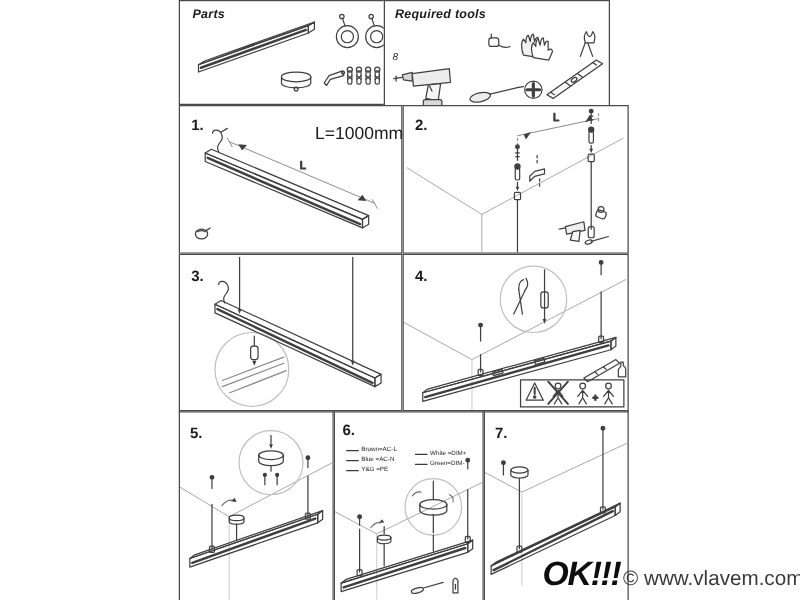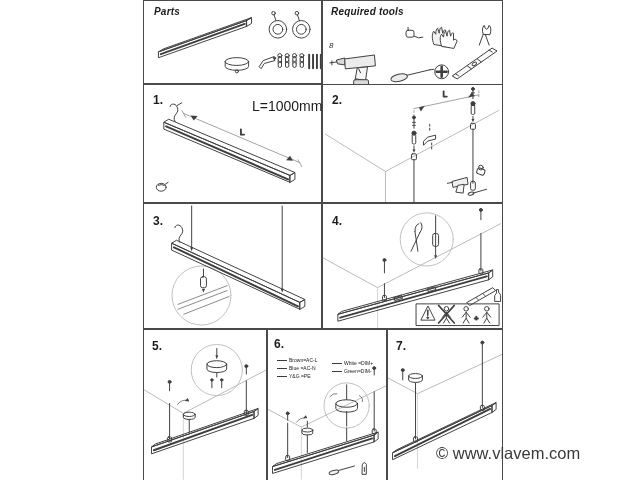--- a/index.html
+++ b/index.html
@@ -86,21 +86,21 @@
         <g stroke-width="2">
           <line x1="168" y1="55" x2="168" y2="69"></line>
             <line x1="172" y1="55" x2="172" y2="69"></line>
           <line x1="176" y1="55" x2="176" y2="69"></line>
             <line x1="180" y1="55" x2="180" y2="69"></line>
         </g>
       </g>
     </svg>
   </div>
 
-  <div class="cell" style="left:179px;top:0;width:181px;height:108px">
+  <div class="cell" style="left:164px;top:0;width:181px;height:108px">
     <span class="ttl" style="left:8px;top:5px">Required tools</span>
     <span class="lbl8" style="left:6px;top:40px;font-style:italic">8</span>
     <svg class="art" viewBox="0 0 181 84">
       <g stroke="#3f3f3f" fill="none" stroke-width="1" stroke-linecap="round" stroke-linejoin="round">
         <g>
           <rect x="84" y="18" width="8" height="7" rx="2"></rect>
           <path d="M92,24 q5,3 9,1"></path>
             <line x1="86" y1="18" x2="86" y2="15"></line>
         </g>
         <g>
@@ -491,14 +491,15 @@
           <polygon points="106,76 110,73 110,80 106,83"></polygon>
           <line x1="7" y1="127.5" x2="104" y2="79.5" stroke-width="2"></line>
         </g>
       </g>
     </svg>
   </div>
 
 </div>
 
 <div class="wm">
+  <span class="ok">OK!!!</span>
   <span class="cp">© www.vlavem.com</span>
 </div>
 
 </body></html>

